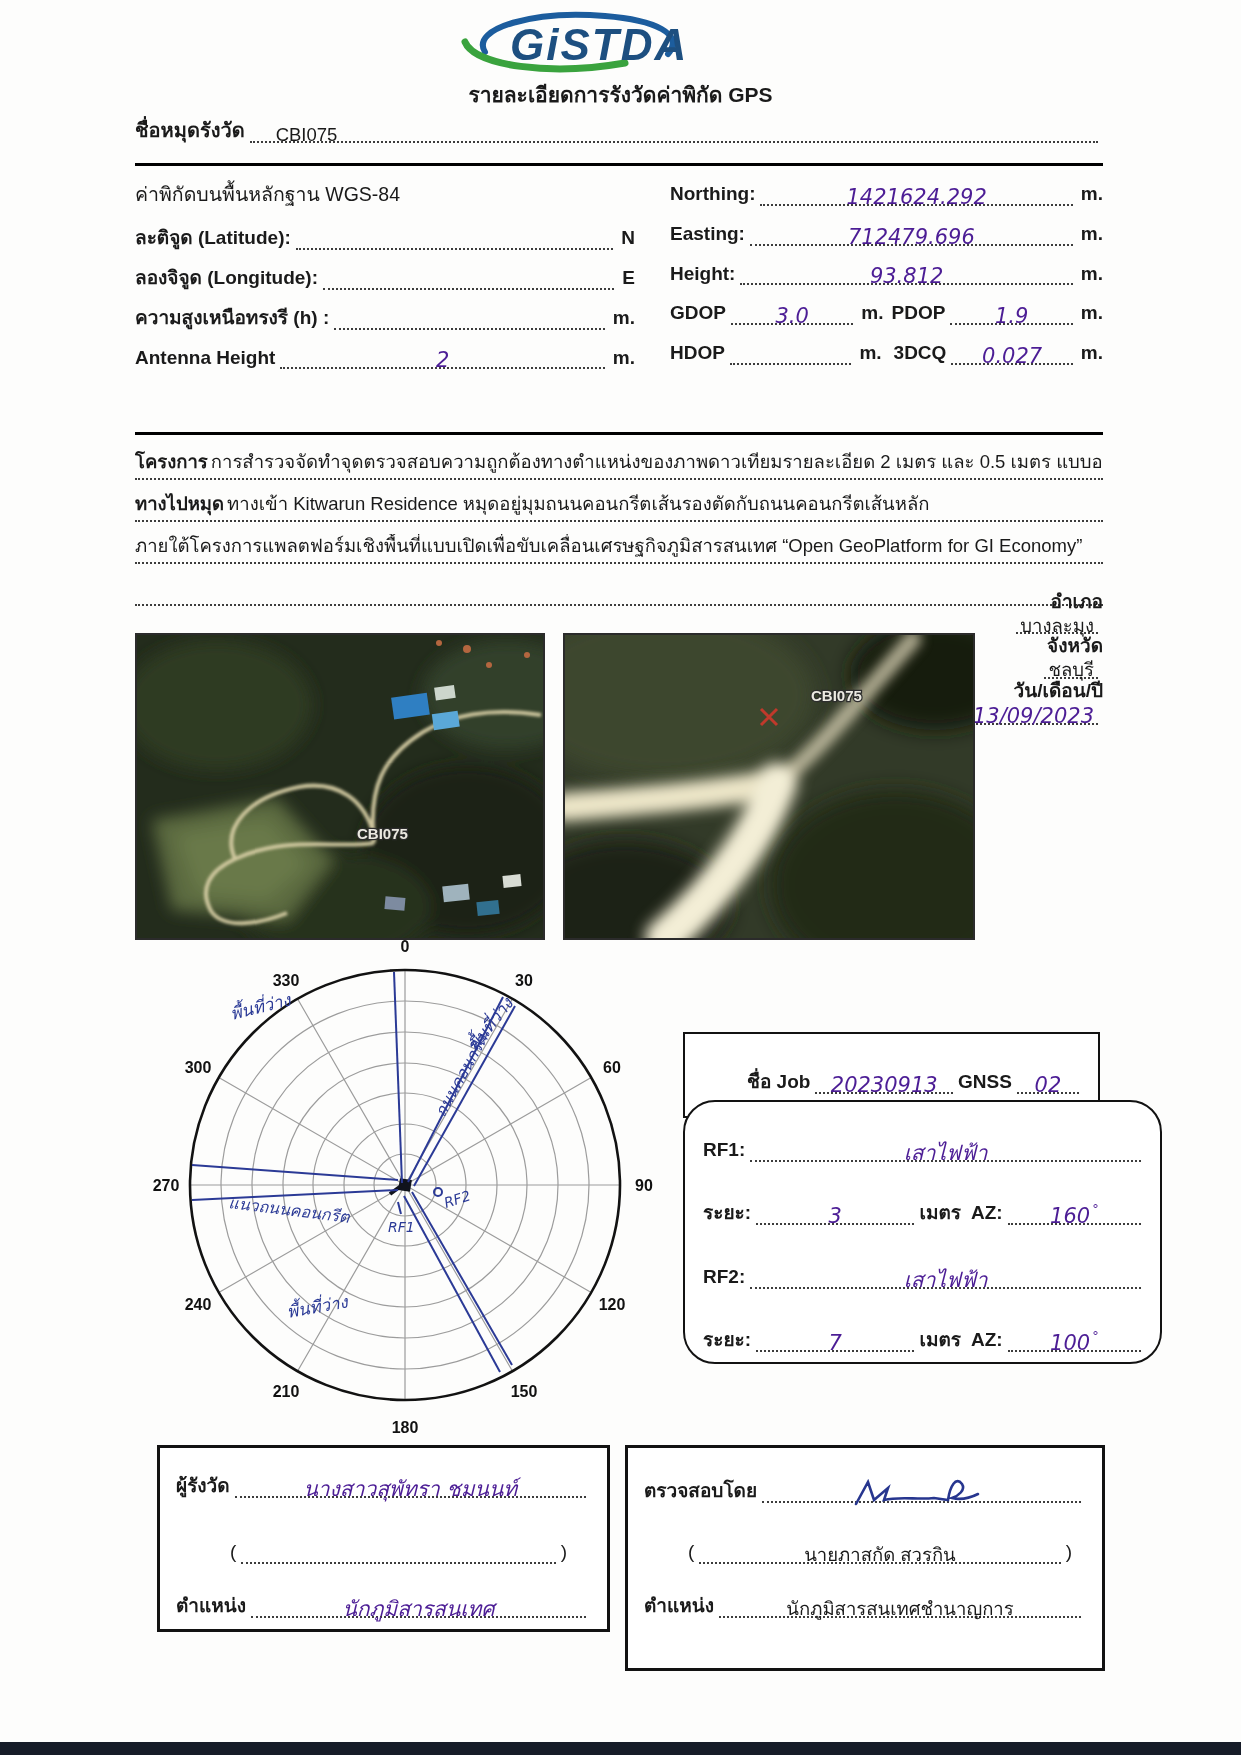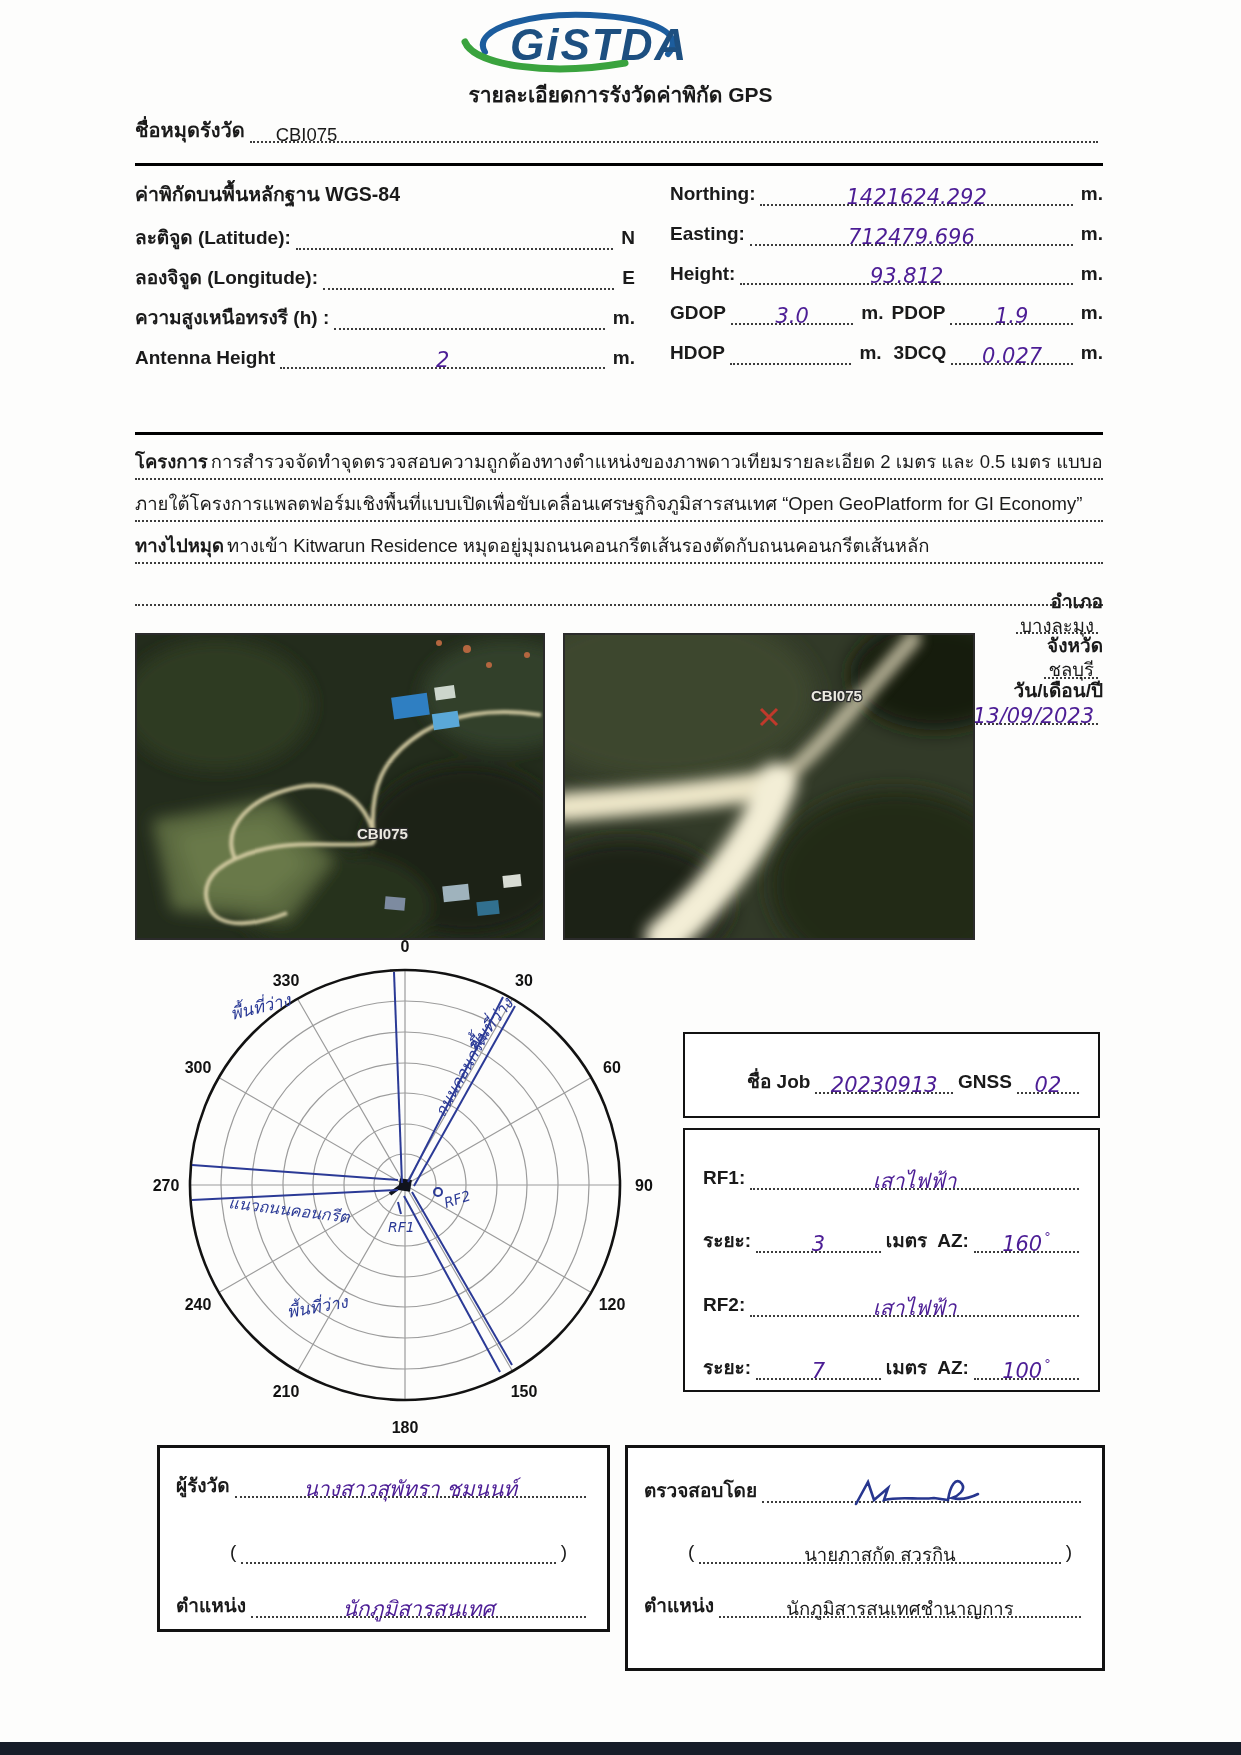--- a/index.html
+++ b/index.html
@@ -18,21 +18,21 @@
   .pv{font-size:18.5px;line-height:1;position:relative;top:3px;white-space:nowrap;}
   .col{display:flex;flex-direction:column;}
   .col .row{margin-bottom:16px;}
   .divider{border-top:3px solid #000;}
   .pline{font-size:18.5px;border-bottom:2px dotted #3c3c3c;padding-bottom:4px;margin-bottom:12px;
          white-space:nowrap;overflow:hidden;line-height:1.3;}
   .pline .lbl{margin-right:3px;}
   .pline.empty{height:24px;}
   .box{position:absolute;border:2.5px solid #121212;background:#fff;box-sizing:border-box;}
   .sigbox{border-width:3px;}
-  .title{font-weight:700;font-size:19.5px;}
+  .title{font-weight:400;font-size:19.5px;}
   .subtitle{font-weight:700;font-size:21px;text-align:center;}
   .mapframe{position:absolute;border:2px solid #2b2b2b;box-sizing:border-box;}
   svg text.tick{font-family:"Liberation Sans",sans-serif;font-size:16px;font-weight:600;fill:#111;}
   svg text.pen{font-family:"DejaVu Sans",sans-serif;font-style:italic;fill:#2b3a96;}
   svg text.maplabel{font-family:"Liberation Sans",sans-serif;font-weight:700;fill:#eceae2;
                     paint-order:stroke;stroke:#2d2d2d;stroke-width:2.5px;font-size:15px;}
   .sig{margin-bottom:-9px;}
 </style>
 </head>
 <body>
@@ -131,24 +131,24 @@
     </div>
   </div>
 
   <div class="abs divider" style="left:135px;top:432px;width:968px;"></div>
 
   <div class="abs" style="left:135px;top:450px;width:968px;">
     <div class="pline">
       <span class="lbl">โครงการ</span><span>การสำรวจจัดทำจุดตรวจสอบความถูกต้องทางตำแหน่งของภาพดาวเทียมรายละเอียด 2 เมตร และ 0.5 เมตร แบบออร์โท</span>
     </div>
     <div class="pline">
+      <span class="lbl">ทางไปหมุด</span><span>ทางเข้า Kitwarun Residence หมุดอยู่มุมถนนคอนกรีตเส้นรองตัดกับถนนคอนกรีตเส้นหลัก</span>
+    </div>
+    <div class="pline">
       <span>ภายใต้โครงการแพลตฟอร์มเชิงพื้นที่แบบเปิดเพื่อขับเคลื่อนเศรษฐกิจภูมิสารสนเทศ “Open GeoPlatform for GI Economy”</span>
-    </div>
-    <div class="pline">
-      <span class="lbl">ทางไปหมุด</span><span>ทางเข้า Kitwarun Residence หมุดอยู่มุมถนนคอนกรีตเส้นรองตัดกับถนนคอนกรีตเส้นหลัก</span>
     </div>
     <div class="pline empty"></div>
   </div>
 
   <div class="abs row" style="left:135px;top:590px;width:968px;flex-direction:column;">
     <span class="lbl">อำเภอ</span>
     <span class="fill" style="flex:2.1;">
       <span class="pv">บางละมุง</span>
     </span>
     <span class="lbl">จังหวัด</span>
@@ -294,21 +294,21 @@
       <span class="fill" style="flex:2.4;">
         <span class="hw">20230913</span>
       </span>
       <span class="lbl">GNSS</span>
       <span class="fill" style="flex:1;">
         <span class="hw">02</span>
       </span>
     </div>
   </div>
 
-  <div class="box" style="left:683px;top:1128px;width:417px;height:264px;">
+  <div class="box" style="left:683px;top:1100px;width:479px;height:264px;border-radius:32px;">
     <div class="row" style="position:absolute;left:18px;right:14px;top:36px;">
       <span class="lbl">RF1:</span>
       <span class="fill">
         <span class="hw">เสาไฟฟ้า</span>
       </span>
     </div>
     <div class="row" style="position:absolute;left:18px;right:14px;top:99px;">
       <span class="lbl">ระยะ:</span>
       <span class="fill" style="flex:1.2;">
         <span class="hw">3</span>

